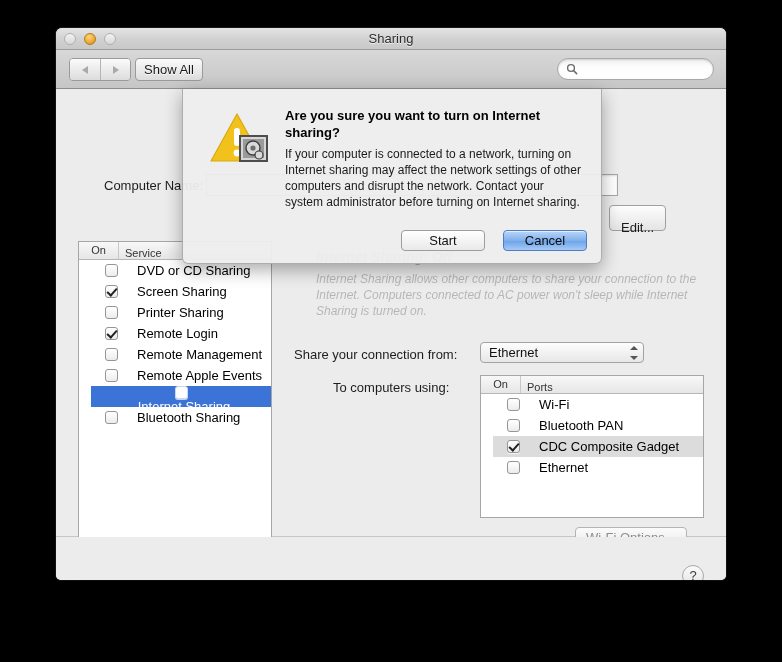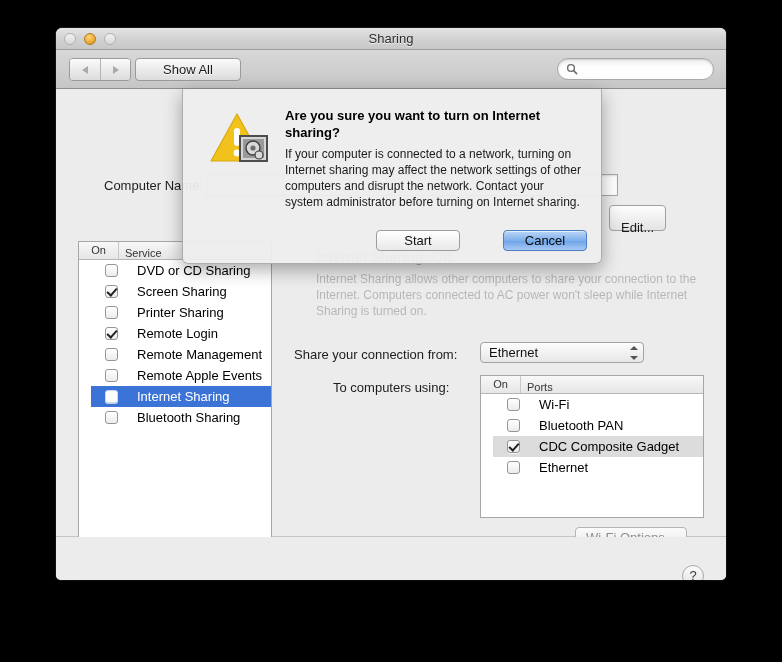--- a/index.html
+++ b/index.html
@@ -79,21 +79,21 @@
   .arrow {
     width: 0; height: 0;
     border-top: 4px solid transparent;
     border-bottom: 4px solid transparent;
   }
   .arrow.left { border-right: 6px solid #aaa; }
   .arrow.right { border-left: 6px solid #aaa; }
 
   .showall {
     position: absolute; left: 79px; top: 8px;
-    height: 23px; padding: 0 27px;
+    height: 23px; padding: 0 8px;
     border: 1px solid #9a9a9a;
     border-radius: 4px;
     background: linear-gradient(to bottom, #fbfbfb, #dcdcdc);
     font-size: 13px; color: #1a1a1a;
     line-height: 21px;
     text-shadow: 0 1px 0 rgba(255,255,255,0.8);
   }
 
   .searchfield {
     position: absolute; right: 12px; top: 8px;
@@ -176,21 +176,21 @@
 
   .lrow {
     display: flex; align-items: center;
     height: 21px;
     font-size: 13px;
     color: #000;
     margin-left: 12px;
   }
   .lrow .cb-cell { width: 40px; display: flex; justify-content: center; }
   .lrow .lbl { padding-left: 6px; white-space: nowrap; }
-  .lrow.sel-blue { background: #3b74d6; }
+  .lrow.sel-blue { background: #3b74d6; flex-direction: column; }
   .lrow.sel-blue .lbl { color: #fff; }
   .lrow.sel-gray { background: #dcdcdc; }
 
   .cbox {
     width: 13px; height: 13px;
     border: 1px solid #959595;
     border-radius: 3px;
     background: linear-gradient(to bottom, #ffffff, #ececec);
     box-shadow: 0 1px 0 rgba(255,255,255,0.7);
     position: relative;
@@ -315,24 +315,23 @@
   .btn.plain {
     border: 1px solid #9d9d9d;
     background: linear-gradient(to bottom, #ffffff, #e9e9e9);
     color: #111;
   }
   .btn.default {
     border: 1px solid #4b7ec4;
     background: linear-gradient(to bottom, #bcd6f7 0%, #7fb0ec 50%, #6aa2e8 51%, #a7c9f5 100%);
     color: #0a0a0a;
     box-shadow: inset 0 1px 0 rgba(255,255,255,0.6);
-    margin-left: 25px;
-  }
-
-  .dim { opacity: 0.30; }
+  }
+
+  .dim { opacity: 0.30; font-style: italic; }
 </style>
 </head>
 <body>
 
 <div class="window">
 
   <div class="titlebar">
     <div class="traffic">
       <div class="tl"></div>
       <div class="tl amber"></div>

